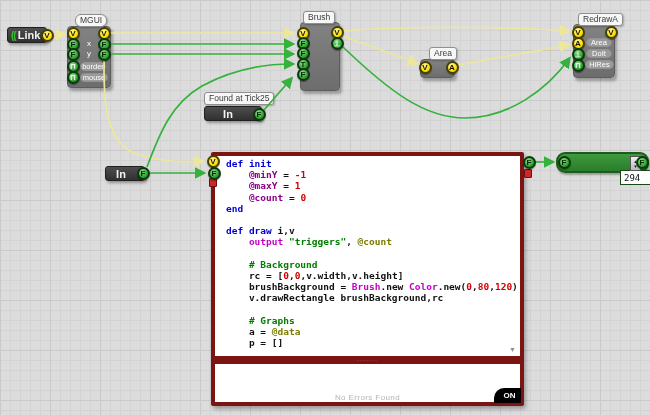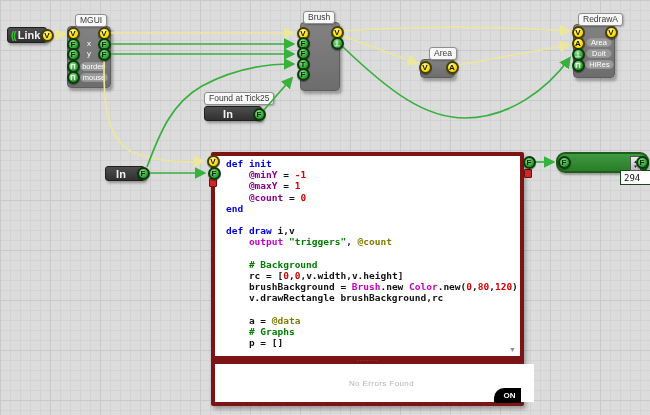--- a/index.html
+++ b/index.html
@@ -39,22 +39,22 @@
               background:#ffffff;border-radius:2px;box-shadow:2px 3px 4px rgba(0,0,0,.3);z-index:2;}
   #code-area{position:absolute;left:0;top:0;width:305px;height:200px;overflow:hidden;
              padding:2px 0 0 11px;box-sizing:border-box;cursor:text;
              font:bold 9.5px/11.2px "DejaVu Sans Mono",monospace;color:#111;}
   .cl{white-space:pre;min-height:11.2px;}
   .kw{color:#0000d6;} .pv{color:#8a008a;} .ov{color:#7c7c00;} .nm{color:#d40000;}
   .st{color:#007c00;} .cm{color:#007c00;} .clname{color:#c400c4;} .mt{color:#c400c4;} .pl{color:#111;}
   #divider{position:absolute;left:0;top:200px;width:305px;height:8px;background:#7d1414;
            display:flex;align-items:center;justify-content:center;}
   #divider .dots{color:#c99;font-size:6px;letter-spacing:1px;line-height:6px;}
-  #error-area{position:absolute;left:14px;top:208px;width:305px;height:38px;background:#fff;
-              display:flex;align-items:center;justify-content:center;}
+  #error-area{position:absolute;left:0;top:208px;width:305px;height:38px;background:#fff;
+              display:flex;align-items:flex-end;justify-content:center;}
   #error-text{color:#b3b3b3;font-size:8px;letter-spacing:.4px;}
   #on-badge{position:absolute;right:-1px;bottom:-1px;width:23px;height:15px;background:#000000;
             border-top-left-radius:10px;color:#fff;font-size:8px;font-weight:bold;
             display:flex;align-items:center;justify-content:center;padding-left:4px;z-index:5;}
   #scroll-arrow{position:absolute;left:294px;top:190px;color:#8f8f8f;font-size:7px;z-index:5;cursor:pointer;}
   .ruby-icon{position:absolute;width:6px;height:7px;background:#cf2727;border:1px solid #6d0d0d;
              border-radius:1px;z-index:6;}
   
   #float-box{left:556px;top:152px;width:93px;height:21px;border:2px solid #1d5c1d;border-radius:9px;
              background:linear-gradient(#3f9a3f,#2a7d2a);box-shadow:1px 2px 2px rgba(0,0,0,.3);z-index:2;}
@@ -65,21 +65,21 @@
                  background:linear-gradient(#f0f0f0,#b9b9b9);border:1px solid #555;
                  display:flex;flex-direction:column;align-items:center;justify-content:center;}
   #float-spinner span{font-size:4.5px;line-height:5px;color:#222;}
   .link-icon{color:#35c035;font-weight:bold;font-size:10px;letter-spacing:-1px;margin:0 2px 0 3px;}
 </style>
 </head>
 <body>
 
 <div id="stage">
 
-  <div class="abs tab" style="left:75px;top:14px;">MGUI</div>
+  <div class="abs tab" style="left:75px;top:14px;border-radius:6px;">MGUI</div>
   <div class="abs gnode" style="left:67px;top:26px;width:44px;height:62px;"></div>
   <div class="abs" style="left:82px;top:39px;width:14px;text-align:center;color:#fff;font-size:8px;z-index:3;">x</div>
   <div class="abs" style="left:82px;top:49px;width:14px;text-align:center;color:#fff;font-size:8px;z-index:3;">y</div>
   <div class="abs pill" style="left:80px;top:62px;width:26px;">border</div>
   <div class="abs pill" style="left:80px;top:73px;width:28px;">mouse</div>
 
   <div class="abs tab" style="left:303px;top:11px;">Brush</div>
   <div class="abs gnode" style="left:300px;top:22px;width:40px;height:69px;"></div>
 
   <div class="abs tab" style="left:429px;top:47px;">Area</div>
@@ -114,22 +114,22 @@
         <div class="cl"><span class="kw">end</span></div>
         <div class="cl">&nbsp;</div>
         <div class="cl"><span class="kw">def draw</span><span class="pl"> i,v</span></div>
         <div class="cl"><span class="pl">    </span><span class="mt">output</span><span class="pl"> </span><span class="st">"triggers"</span><span class="pl">, </span><span class="ov">@count</span></div>
         <div class="cl">&nbsp;</div>
         <div class="cl"><span class="pl">    </span><span class="cm"># Background</span></div>
         <div class="cl"><span class="pl">    rc = [</span><span class="nm">0</span><span class="pl">,</span><span class="nm">0</span><span class="pl">,v.width,v.height]</span></div>
         <div class="cl"><span class="pl">    brushBackground = </span><span class="clname">Brush</span><span class="pl">.new </span><span class="clname">Color</span><span class="pl">.new(</span><span class="nm">0</span><span class="pl">,</span><span class="nm">80</span><span class="pl">,</span><span class="nm">120</span><span class="pl">)</span></div>
         <div class="cl"><span class="pl">    v.drawRectangle brushBackground,rc</span></div>
         <div class="cl">&nbsp;</div>
+        <div class="cl"><span class="pl">    </span><span class="cm"># Graphs</span></div>
         <div class="cl"><span class="pl">    a = </span><span class="ov">@data</span></div>
-        <div class="cl"><span class="pl">    </span><span class="cm"># Graphs</span></div>
         <div class="cl"><span class="pl">    p = []</span></div>
       </div>
     <div id="scroll-arrow">▼</div>
     <div id="divider">
       <span class="dots">·······</span>
     </div>
     <div id="error-area">
       <span id="error-text">No Errors Found</span>
     </div>
     <div id="on-badge">ON</div>

